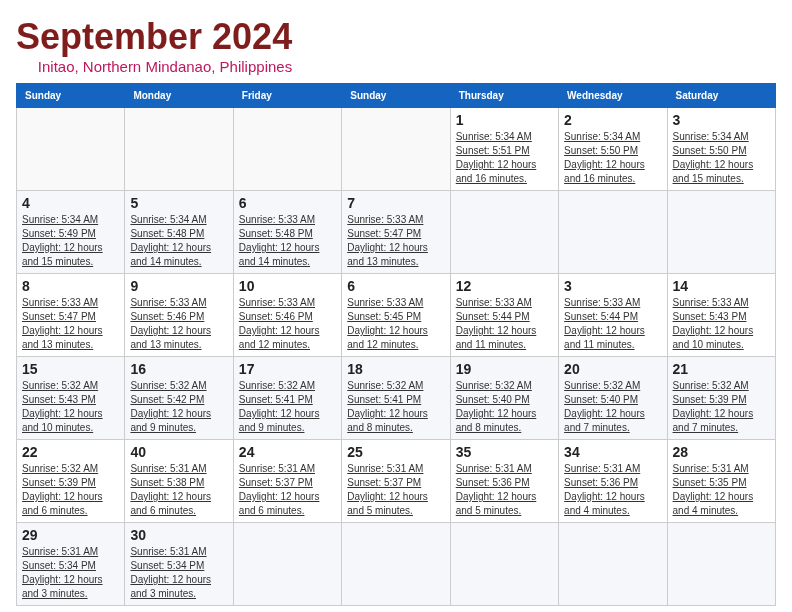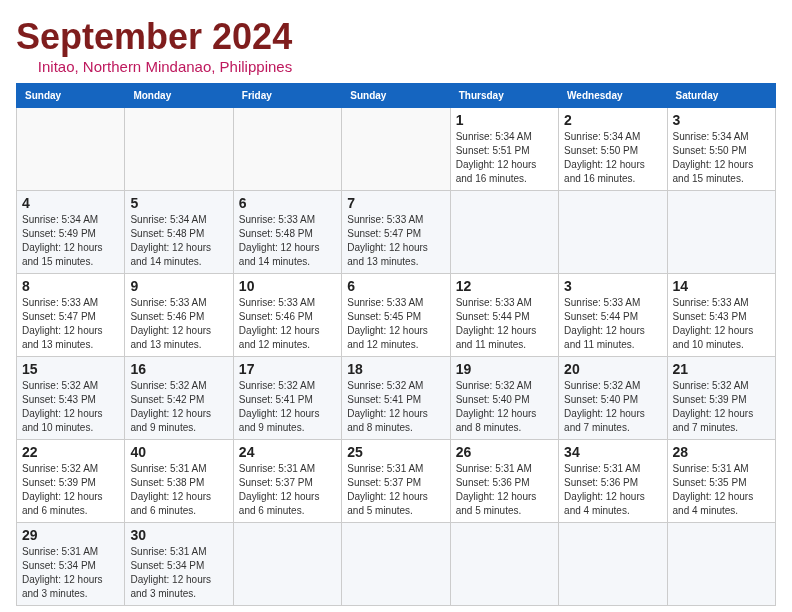--- a/index.html
+++ b/index.html
@@ -62,20 +62,21 @@
       font-size: 14px;
       font-weight: bold;
       color: #222;
       display: block;
       margin-bottom: 2px;
     }
     .day-info {
       font-size: 10px;
       color: #333;
       line-height: 1.4;
+      text-decoration: underline;
     }
     .empty-cell {
       background: #f9f9f9;
     }
   </style>
 </head>
 <body>
 
 <div class="header-area">
   <div class="title-area">
@@ -207,21 +208,21 @@
         </td>
         <td>
           <span class="day-number">24</span>
           <div class="day-info">Sunrise: 5:31 AM<br>Sunset: 5:37 PM<br>Daylight: 12 hours<br>and 6 minutes.</div>
         </td>
         <td>
           <span class="day-number">25</span>
           <div class="day-info">Sunrise: 5:31 AM<br>Sunset: 5:37 PM<br>Daylight: 12 hours<br>and 5 minutes.</div>
         </td>
         <td>
-          <span class="day-number">26</span>
+          <span class="day-number">35</span>
           <div class="day-info">Sunrise: 5:31 AM<br>Sunset: 5:36 PM<br>Daylight: 12 hours<br>and 5 minutes.</div>
         </td>
         <td>
           <span class="day-number">34</span>
           <div class="day-info">Sunrise: 5:31 AM<br>Sunset: 5:36 PM<br>Daylight: 12 hours<br>and 4 minutes.</div>
         </td>
         <td>
           <span class="day-number">28</span>
           <div class="day-info">Sunrise: 5:31 AM<br>Sunset: 5:35 PM<br>Daylight: 12 hours<br>and 4 minutes.</div>
         </td>

